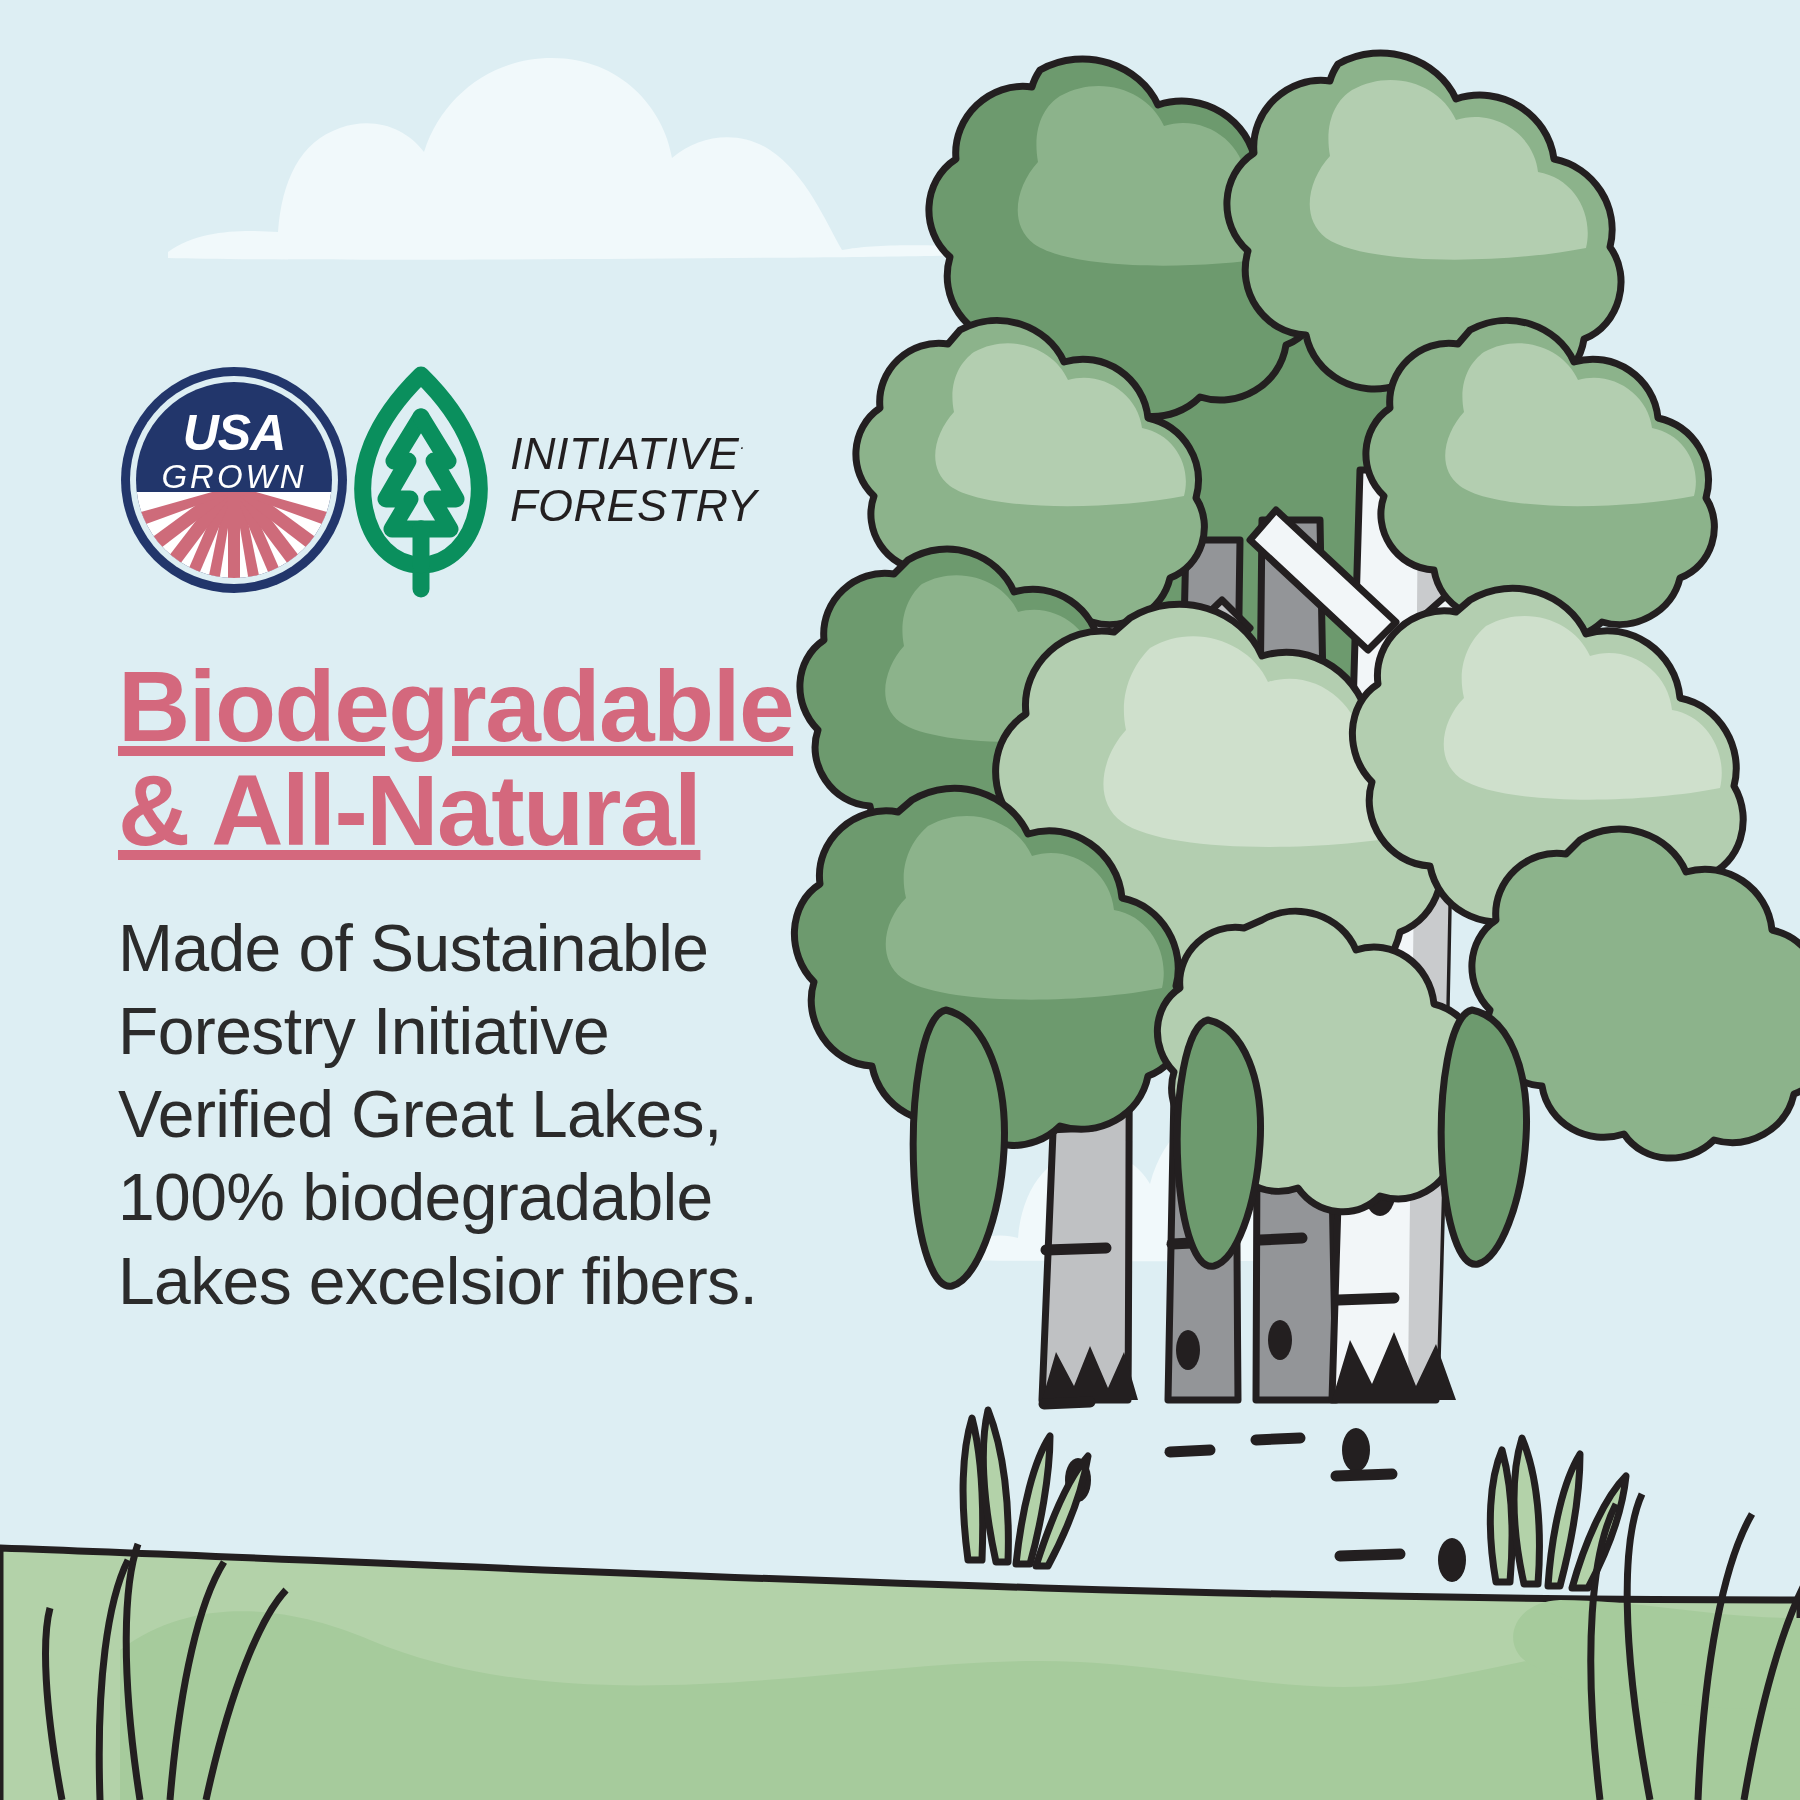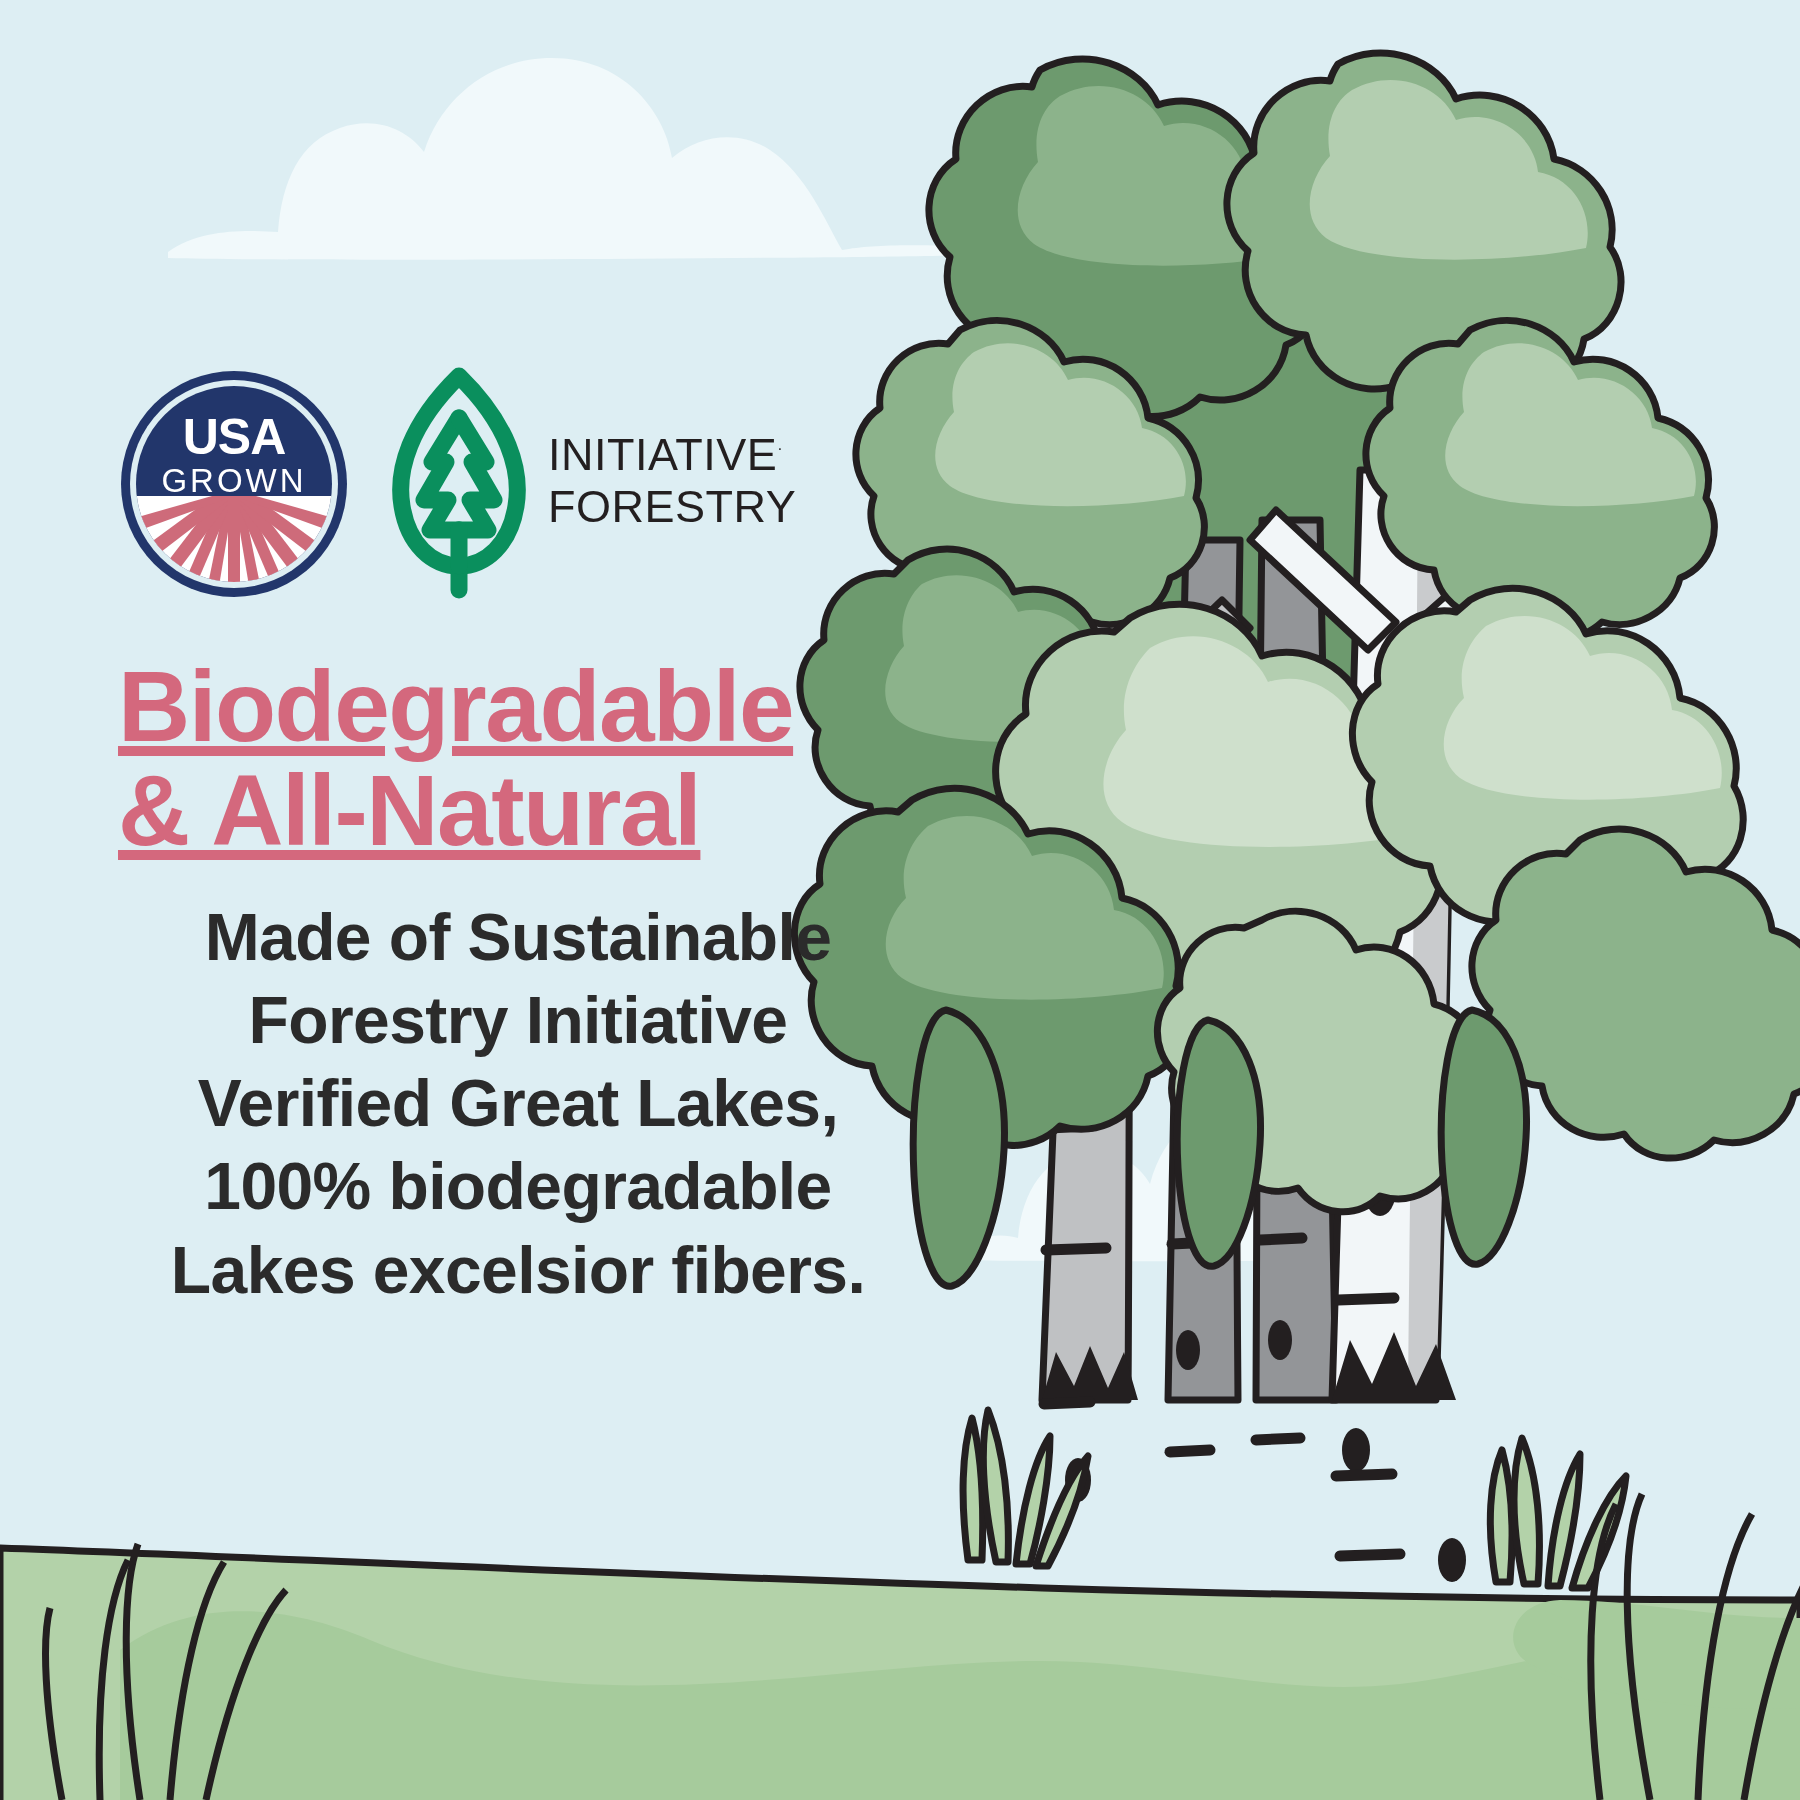--- a/index.html
+++ b/index.html
@@ -15,22 +15,23 @@
 
   
   #content {
     position:absolute;
     left:118px; top:360px;
     width:800px;
   }
 
   
   #badges {
-    display:flex; align-items:flex-end; gap:38px;
+    display:flex; align-items:center; 
     height:240px;
+    font-style:italic;
   }
   #usa-badge { width:232px; height:232px; flex:0 0 232px; }
   #sfi-lockup { display:flex; align-items:center; gap:18px; }
   #sfi-leaf { width:142px; height:238px; flex:0 0 142px; }
   #sfi-words {
     color:#231f20;
     font-size:45px;
     line-height:1.16;
     letter-spacing:0.5px;
     font-weight:400;
@@ -46,27 +47,26 @@
     font-size:100px;
     line-height:1.04;
     font-weight:700;
     letter-spacing:-1.5px;
     text-decoration:underline;
   }
   #headline .ln { display:block; }
 
   
   #bodycopy {
-    margin-top:34px;
+    margin-top:45px;
     color:#2b2b2b;
     font-size:66px;
     line-height:1.26;
-    font-weight:700;
+    font-weight:400;
     letter-spacing:-0.6px;
-    text-align:center;
   }
   #bodycopy .ln { display:block; }
 
   
   svg { display:block; }
 </style>
 </head>
 <body>
 
 <div id="scene">

